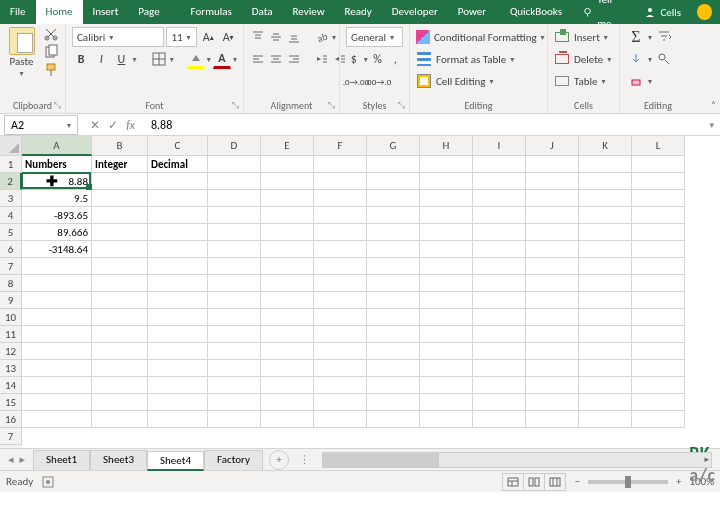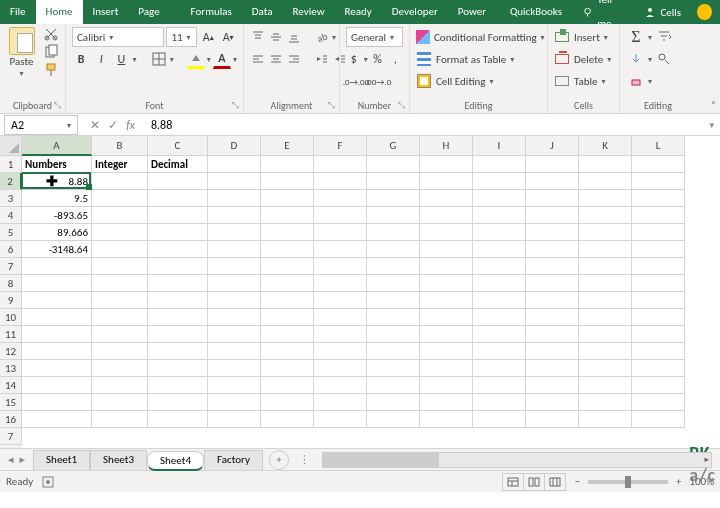--- a/index.html
+++ b/index.html
@@ -69,21 +69,21 @@
 .cell.hdr { font-weight: bold; font-family: Calibri; }
 .cell.num { text-align: right; font-family: Calibri; }
 .active-cell { position: absolute; border: 2px solid #217346; pointer-events: none; }
 .active-cell::after { content: ''; position: absolute; width: 6px; height: 6px; background: #217346; right: -3px; bottom: -3px; }
 .cursor-plus { position: absolute; font-size: 14px; font-weight: bold; color: #000; pointer-events: none; }
 
 
 .sheet-bar { height: 22px; border-top: 1px solid #d4d4d4; display: flex; align-items: center; background: #f3f2f1; font-size: 11px; }
 .sheet-nav { padding: 0 8px; color: #888; display: flex; gap: 6px; }
 .sheet-tab { padding: 2px 12px; border: 1px solid #ccc; border-bottom: none; background: #e6e6e6; cursor: pointer; }
-.sheet-tab.active { background: #fff; border-bottom: 2px solid #217346; position: relative; bottom: -1px; border-radius: 8px; }
+.sheet-tab.active { background: #fff; border-bottom: 2px solid #217346; position: relative; bottom: -1px; }
 .add-sheet { width: 20px; height: 20px; border: 1px solid #ccc; border-radius: 50%; text-align: center; line-height: 18px; margin: 0 6px; cursor: pointer; color: #666; }
 .hscroll { flex: 1; height: 16px; margin: 0 8px; background: #e8e8e8; position: relative; border: 1px solid #ccc; }
 .hscroll .thumb { position: absolute; left: 0; width: 30%; height: 100%; background: #cdcdcd; }
 .watermark { position: absolute; right: 4px; bottom: 22px; font-size: 18px; font-weight: bold; letter-spacing: 1px; }
 .watermark .pk { color: #217346; }
 .watermark .ac { color: #888; }
 
 
 .status-bar { height: 22px; background: #f3f2f1; border-top: 1px solid #d4d4d4; display: flex; align-items: center; font-size: 11px; color: #555; padding: 0 6px; }
 .status-bar .right { margin-left: auto; display: flex; align-items: center; gap: 8px; }
@@ -287,21 +287,21 @@
     <div class="row">
       <div class="icon-btn">$</div>
         <span style="font-size:8px;color:#666">▾</span>
       <div class="icon-btn">%</div>
       <div class="icon-btn">,</div>
     </div>
     <div class="row">
       <div class="icon-btn" style="font-size:9px">.0→.00</div>
       <div class="icon-btn" style="font-size:9px">.00→.0</div>
     </div>
-    <span class="glabel">Number</span>
+    <span class="glabel">Styles</span>
     <span class="dlg">⤡</span>
   </div>
 
   <div class="rgroup" style="width:138px">
     <div class="rbtn-row">
         <div class="ico">
           <div class="cond-ico"></div>
         </div>
         <span>Conditional Formatting</span>
         <span style="font-size:8px;color:#666">▾</span>

